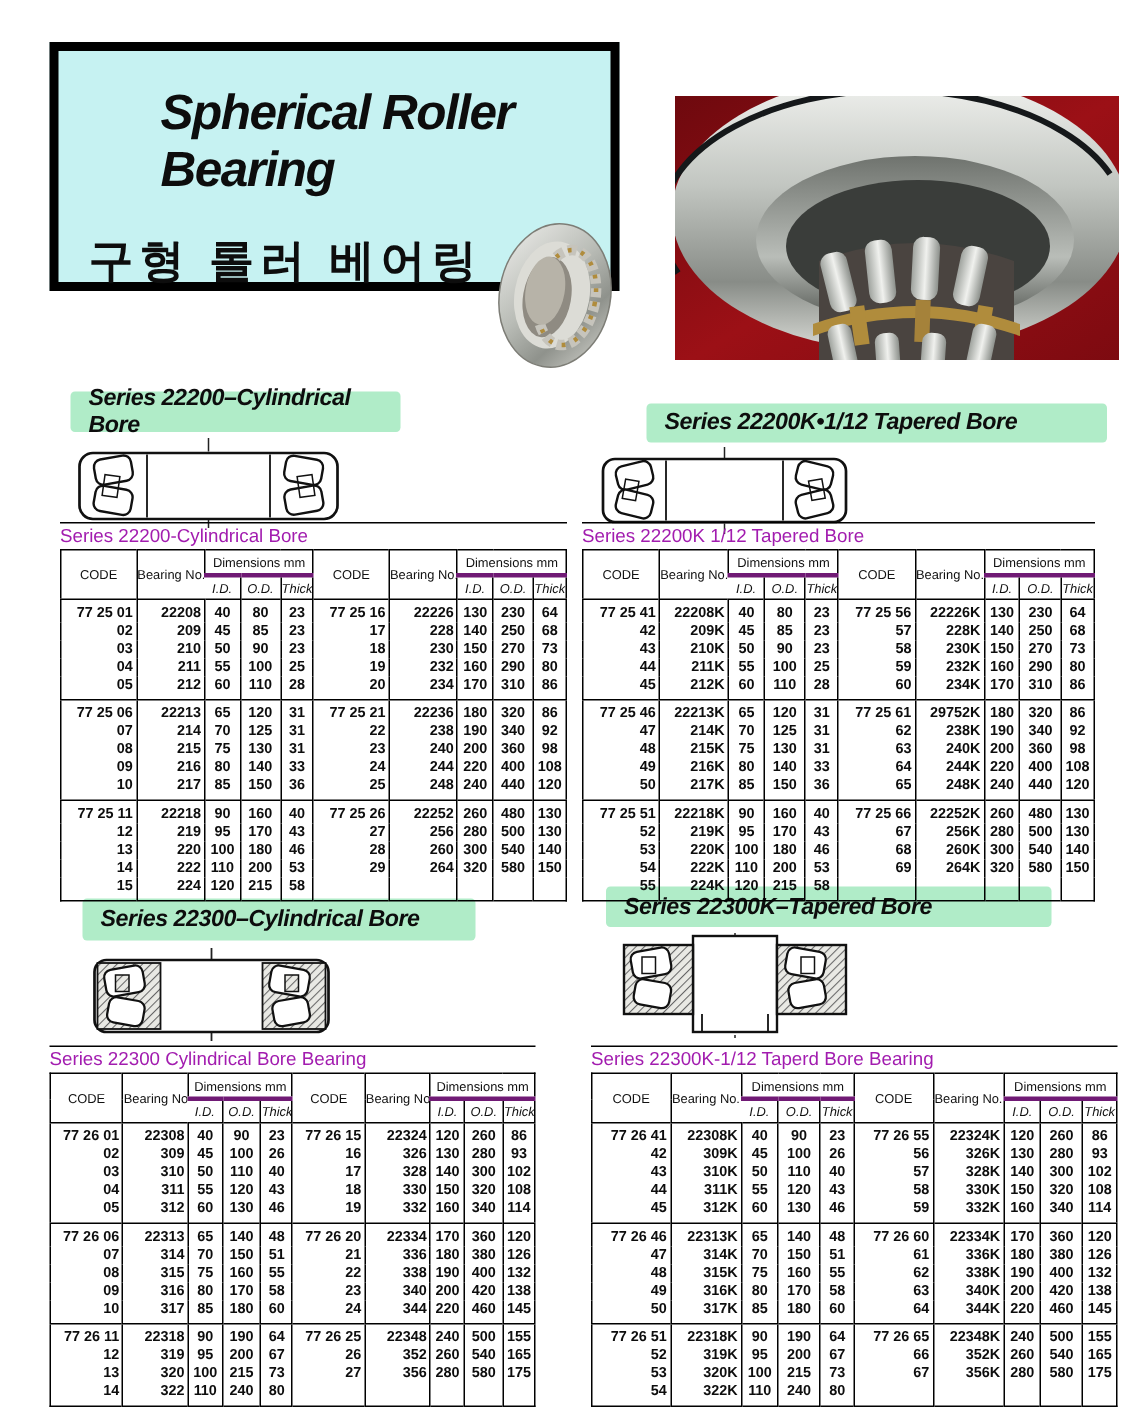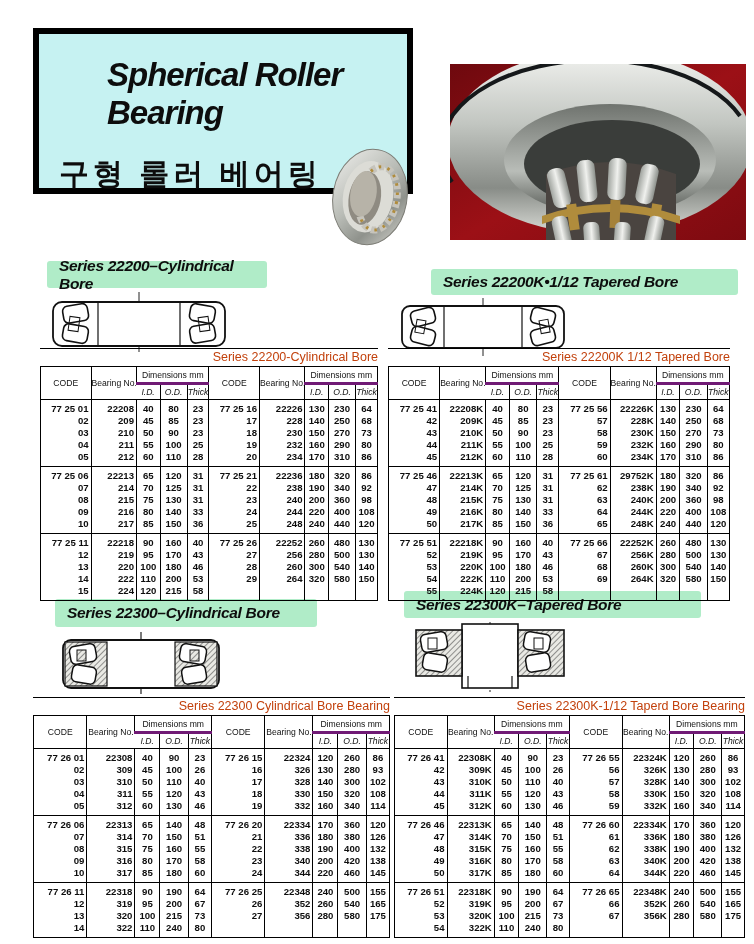--- a/index.html
+++ b/index.html
@@ -17,21 +17,21 @@
 
   
   .banner{position:absolute;background:#b0ecc8;display:flex;align-items:center;padding-left:12px;box-sizing:border-box;border-radius:3px;}
   .banner span{font-weight:700;font-style:italic;font-size:15.5px;letter-spacing:-0.3px;}
 
   .diagram{position:absolute;}
 
   
   .tblock{position:absolute;}
   .tblock .hr{border-top:1.6px solid #000;height:0;}
-  .tbl-title{text-align:right;font-size:12.5px;padding:1px 0 2px 0;color:#c2410c;}
+  .tbl-title{text-align:left;font-size:12.5px;padding:1px 0 2px 0;color:#a21caf;}
   table.t{width:100%;border-collapse:collapse;table-layout:fixed;border:1.6px solid #000;}
   table.t th{font-weight:400;font-size:8.6px;color:#111;padding:0;line-height:10px;}
   table.t th,table.t td{border-left:1px solid #000;box-sizing:border-box;overflow:hidden;white-space:nowrap;}
   table.t th:first-child,table.t td:first-child{border-left:none;}
   table.t thead{border-bottom:1.2px solid #000;}
   table.t thead tr.hr2 th{border-top:3px solid #701a75;height:15px;font-style:italic;}
   table.t thead th.sp{height:33px;}
   table.t thead th.dims{height:16px;}
   table.t tbody{border-top:1.2px solid #000;}
   table.t td{font-size:9.6px;font-weight:700;line-height:12px;height:12px;padding:0 2px;}
@@ -648,21 +648,21 @@
             <td class="c-dim"></td>
             <td class="c-dim"></td>
             <td class="c-dim"></td>
             <td class="c-dim"></td>
             <td class="c-dim"></td>
           </tr>
         </tbody>
       </table>
   </div>
 
-  <div class="tblock" style="left:33px;top:697px;width:357px;">
+  <div class="tblock" style="left:33px;top:697px;width:324px;">
     <div class="hr"></div>
     <div class="tbl-title">Series 22300  Cylindrical Bore Bearing</div>
     <table class="t">
         <colgroup>
           <col class="w-code">
           <col class="w-brg">
           <col class="w-id">
           <col class="w-od">
           <col class="w-th">
           <col class="w-code">

